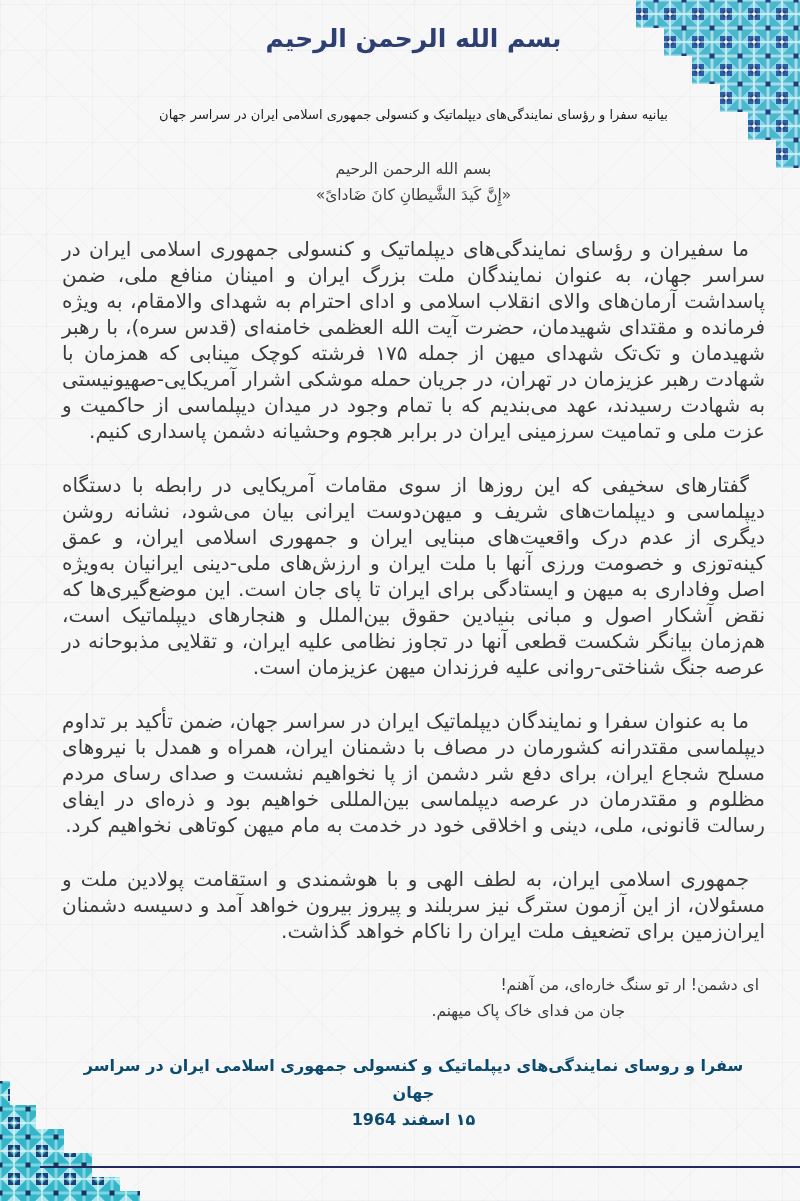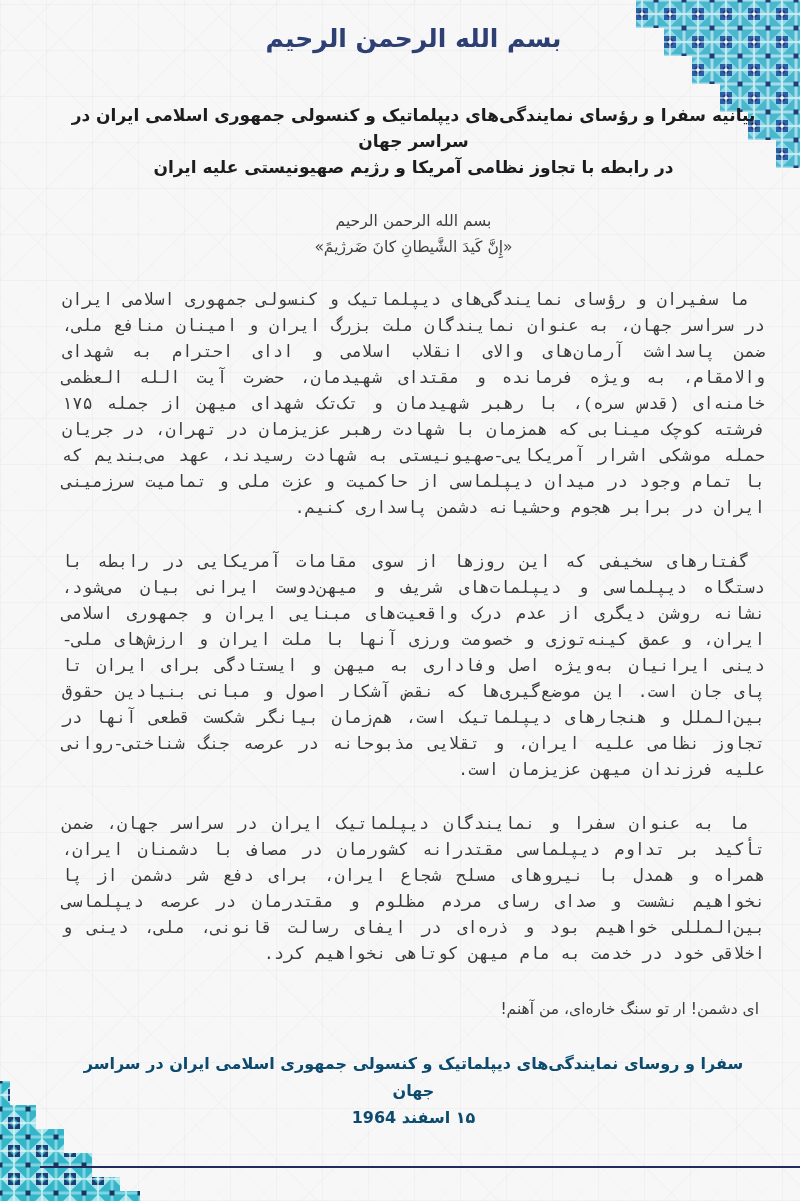--- a/index.html
+++ b/index.html
@@ -38,46 +38,45 @@
     height:56px;
     text-align:center;
     font-size:25px;
     font-weight:bold;
     color:#2e3f74;
     letter-spacing:1px;
   }
   .title{
     margin-top:22px;
     text-align:center;
-    font-size:17px;
-    font-weight:bold;
+    font-size:13px;
+    font-weight:normal;
     line-height:26px;
     color:#1d1d1f;
   }
   .basmala{
     margin-top:28px;
     text-align:center;
     font-size:15.5px;
     line-height:26px;
     color:#3f3f42;
   }
   .verse{
     text-align:center;
     font-size:15.5px;
     line-height:26px;
     color:#3f3f42;
   }
   .para{
     margin:28px 0 0 0;
-    font-size:17px;
+    font-size:20px;
     line-height:26px;
     text-align:justify;
     text-indent:16px;
     color:#3c3c3e;
-    font-family:Liberation Mono, monospace;
   }
   .poem{
     margin-top:28px;
     font-size:15.5px;
     line-height:26px;
     color:#3c3c3e;
   }
   .poem .l1{padding-right:6px;}
   .poem .l2{text-align:right;padding-right:140px;}
   .signature{
@@ -142,32 +141,33 @@
   </svg>
 
   <div class="divider" style="background: rgb(35, 42, 94);"></div>
 
   <div class="content">
 
     <div class="calligraphy" style="color: rgb(46, 63, 116);">بسم الله الرحمن الرحیم</div>
 
     <div class="title">
       <div>بیانیه سفرا و رؤسای نمایندگی‌های دیپلماتیک و کنسولی جمهوری اسلامی ایران در سراسر جهان</div>
-      <div>در رابطه با تجاوز نظامی آمریکا و رژیم صهیونیستی علیه ایران</div>
     </div>
 
     <div class="basmala">بسم الله الرحمن الرحیم</div>
-    <div class="verse">«إِنَّ کَیدَ الشَّیطانِ کانَ ضَرژیمً»</div>
+    <div class="verse">«إِنَّ کَیدَ الشَّیطانِ کانَ ضَادایً»</div>
 
     <p class="para">ما سفیران و رؤسای نمایندگی‌های دیپلماتیک و کنسولی جمهوری اسلامی ایران در سراسر جهان، به عنوان نمایندگان ملت بزرگ ایران و امینان منافع ملی، ضمن پاسداشت آرمان‌های والای انقلاب اسلامی و ادای احترام به شهدای والامقام، به ویژه فرمانده و مقتدای شهیدمان، حضرت آیت الله العظمی خامنه‌ای (قدس سره)، با رهبر شهیدمان و تک‌تک شهدای میهن از جمله ۱۷۵ فرشته کوچک مینابی که همزمان با شهادت رهبر عزیزمان در تهران، در جریان حمله موشکی اشرار آمریکایی-صهیونیستی به شهادت رسیدند، عهد می‌بندیم که با تمام وجود در میدان دیپلماسی از حاکمیت و عزت ملی و تمامیت سرزمینی ایران در برابر هجوم وحشیانه دشمن پاسداری کنیم.</p>
     <p class="para">گفتارهای سخیفی که این روزها از سوی مقامات آمریکایی در رابطه با دستگاه دیپلماسی و دیپلمات‌های شریف و میهن‌دوست ایرانی بیان می‌شود، نشانه روشن دیگری از عدم درک واقعیت‌های مبنایی ایران و جمهوری اسلامی ایران، و عمق کینه‌توزی و خصومت ورزی آنها با ملت ایران و ارزش‌های ملی-دینی ایرانیان به‌ویژه اصل وفاداری به میهن و ایستادگی برای ایران تا پای جان است. این موضع‌گیری‌ها که نقض آشکار اصول و مبانی بنیادین حقوق بین‌الملل و هنجارهای دیپلماتیک است، هم‌زمان بیانگر شکست قطعی آنها در تجاوز نظامی علیه ایران، و تقلایی مذبوحانه در عرصه جنگ شناختی-روانی علیه فرزندان میهن عزیزمان است.</p>
     <p class="para">ما به عنوان سفرا و نمایندگان دیپلماتیک ایران در سراسر جهان، ضمن تأکید بر تداوم دیپلماسی مقتدرانه کشورمان در مصاف با دشمنان ایران، همراه و همدل با نیروهای مسلح شجاع ایران، برای دفع شر دشمن از پا نخواهیم نشست و صدای رسای مردم مظلوم و مقتدرمان در عرصه دیپلماسی بین‌المللی خواهیم بود و ذره‌ای در ایفای رسالت قانونی، ملی، دینی و اخلاقی خود در خدمت به مام میهن کوتاهی نخواهیم کرد.</p>
+    <p class="para">جمهوری اسلامی ایران، به لطف الهی و با هوشمندی و استقامت پولادین ملت و مسئولان، از این آزمون سترگ نیز سربلند و پیروز بیرون خواهد آمد و دسیسه دشمنان ایران‌زمین برای تضعیف ملت ایران را ناکام خواهد گذاشت.</p>
 
     <div class="poem">
       <div class="l1">ای دشمن! ار تو سنگ خاره‌ای، من آهنم!</div>
+      <div class="l2">جان من فدای خاک پاک میهنم.</div>
     </div>
 
     <div class="signature">
       <div>سفرا و روسای نمایندگی‌های دیپلماتیک و کنسولی جمهوری اسلامی ایران در سراسر جهان</div>
       <div>۱۵ اسفند 1964</div>
     </div>
 
   </div>
 </div>
 

